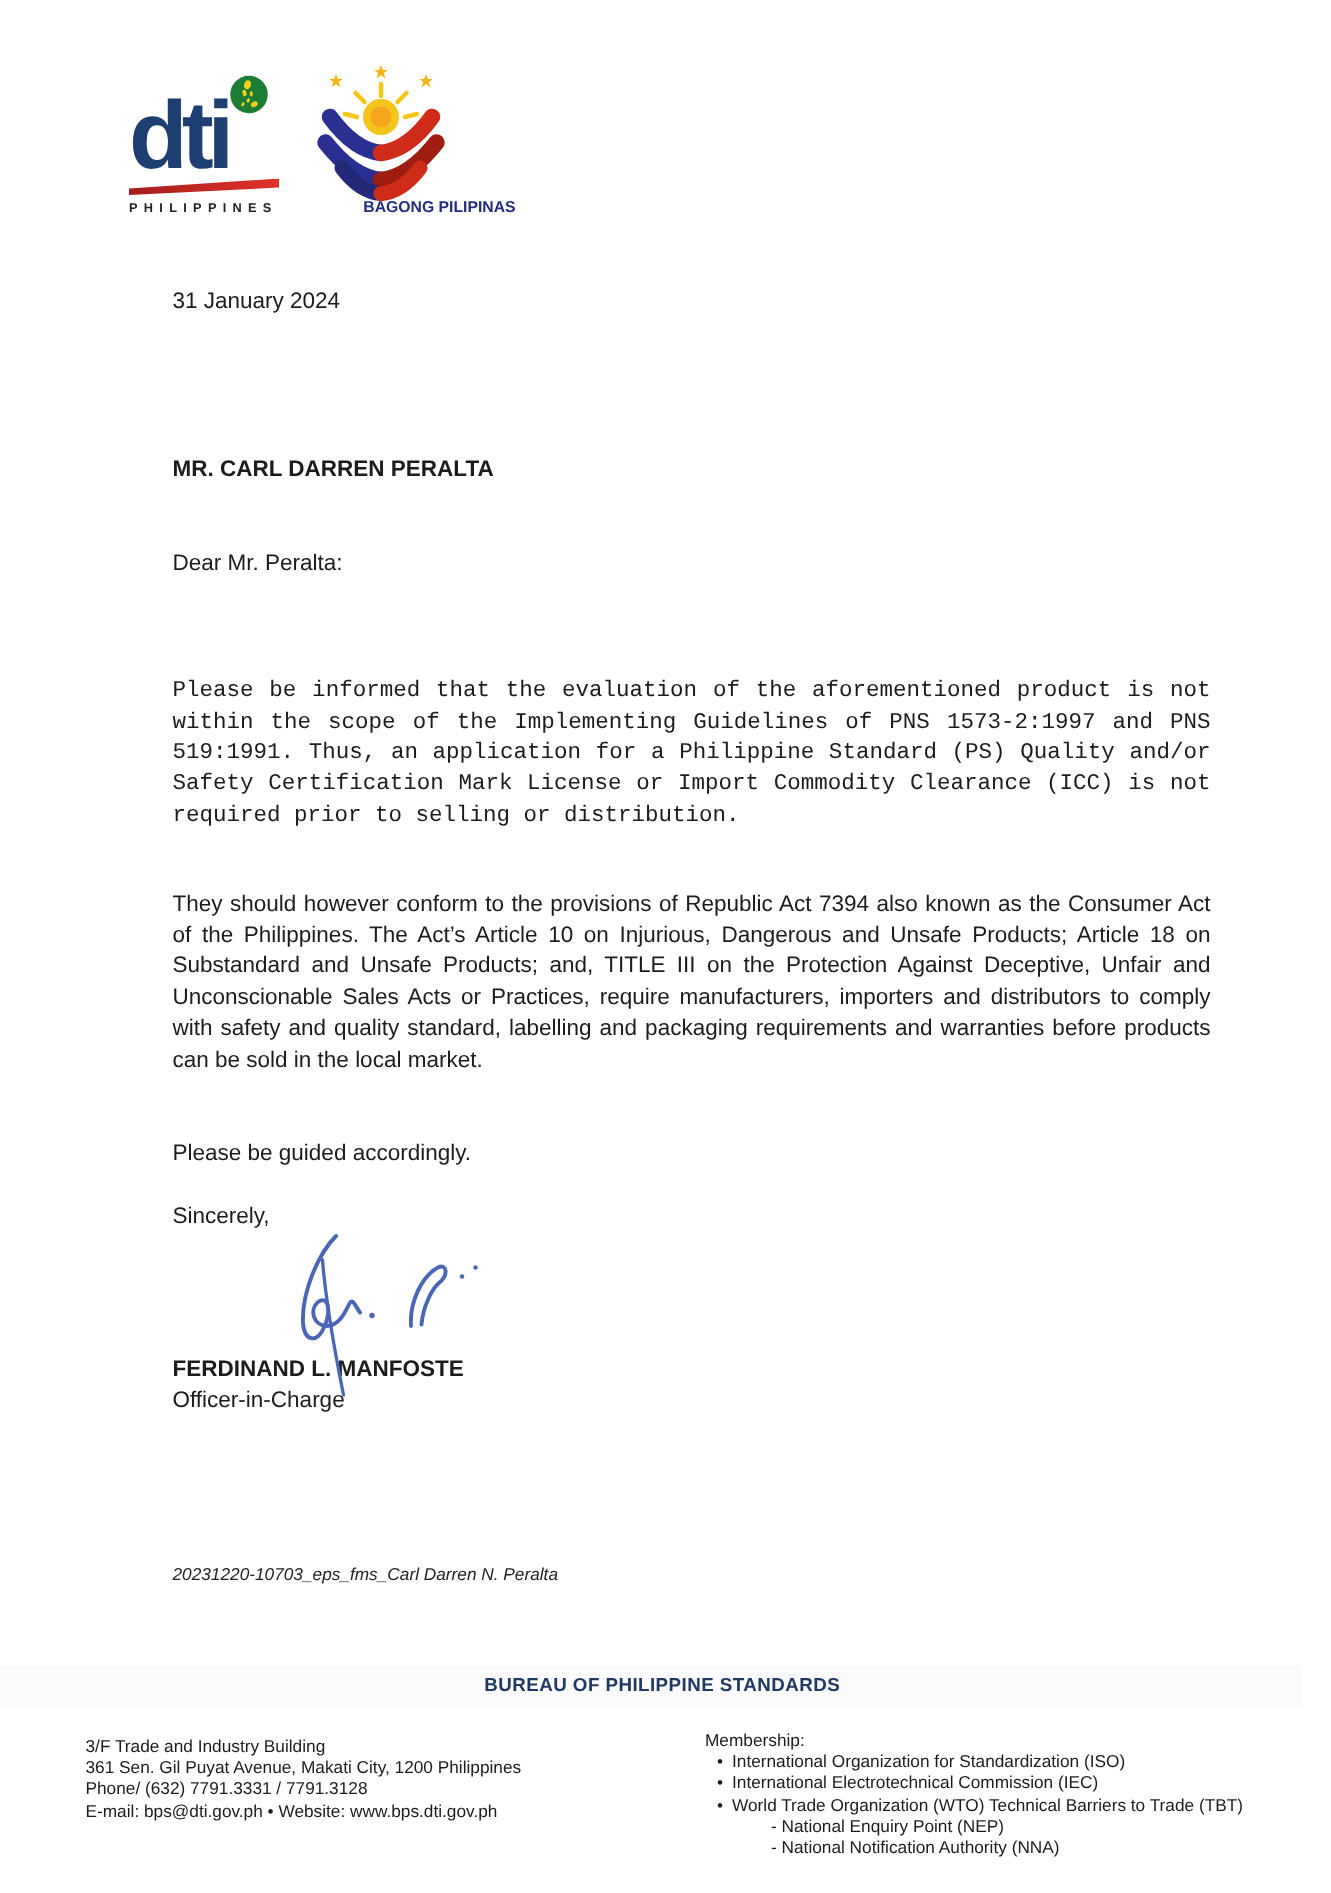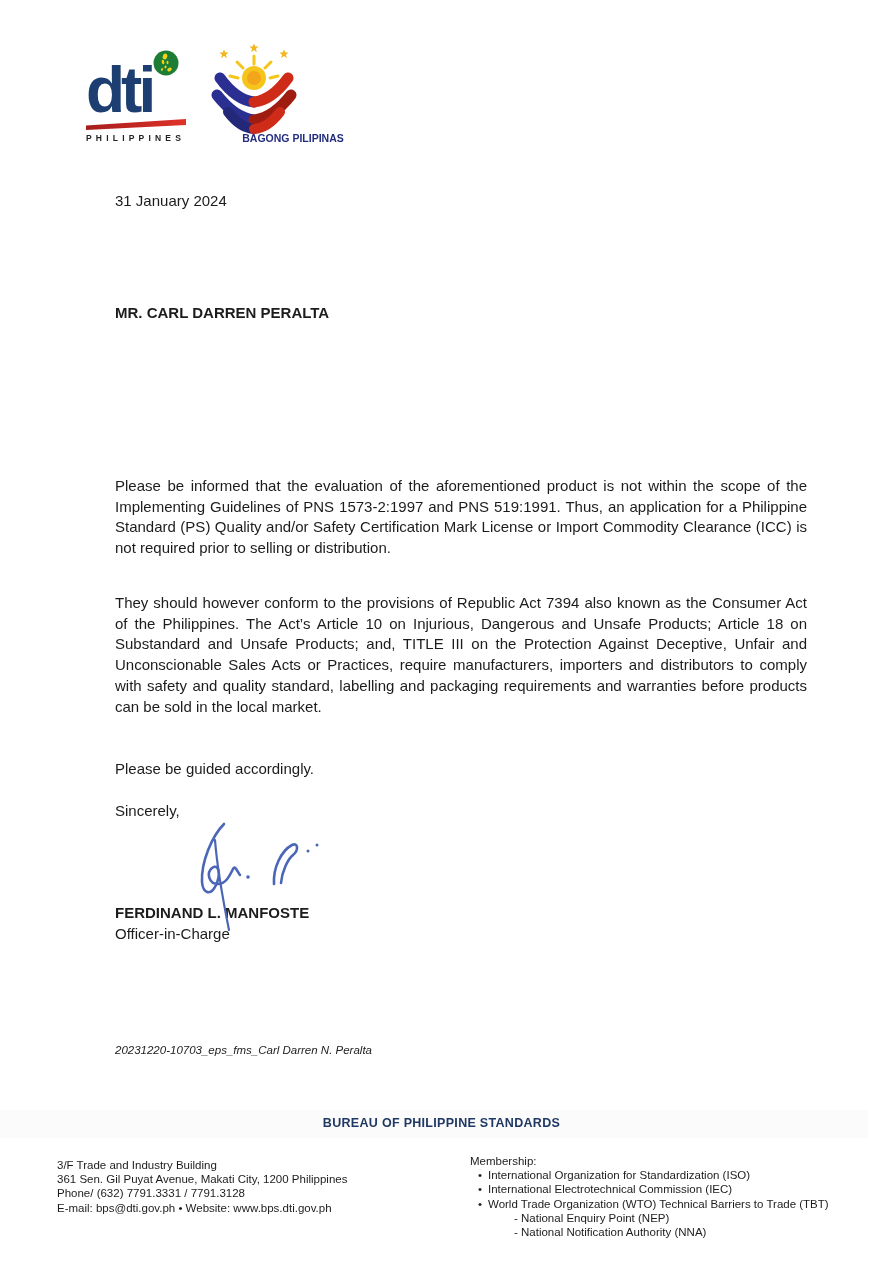--- a/index.html
+++ b/index.html
@@ -46,21 +46,21 @@
 
   
   .block { position: absolute; left: 115px; width: 692px; font-size: 15px; line-height: 20.7px; color: #1c1c1c; }
   .just { text-align: justify; }
   .b { font-weight: 700; }
 
   .date-line    { top: 191px; }
   .recipient    { top: 303px; }
   .salutation   { top: 366px; }
   .para1        { top: 407px; }
-  .para2        { top: 476px; }
+  .para2        { top: 451px; font-family: Liberation Mono, monospace; }
   .para3        { top: 593px; }
   .guided       { top: 759px; }
   .sincerely    { top: 801px; }
   .signer       { top: 903px; }
   .reference    { top: 1040px; font-size: 11.5px; font-style: italic; color: #222; }
 
   .email-link { color: #2a2aee; text-decoration: underline; cursor: pointer; }
 
   .signature-svg { position: absolute; left: 172px; top: 818px; z-index: 3; }
 
@@ -140,20 +140,21 @@
       <div class="bagong-text">BAGONG PILIPINAS</div>
     </div>
   </header>
 
   <div class="block date-line">31 January 2024</div>
 
   <div class="block recipient">
     <div class="b">MR. CARL DARREN PERALTA</div>
   </div>
 
+  <div class="block salutation">Dear Mr. Peralta:</div>
 
 
   <div class="block para2 just">Please be informed that the evaluation of the aforementioned product is not within the scope of the Implementing Guidelines of PNS 1573-2:1997 and PNS 519:1991. Thus, an application for a Philippine Standard (PS) Quality and/or Safety Certification Mark License or Import Commodity Clearance (ICC) is not required prior to selling or distribution.</div>
 
   <div class="block para3 just">They should however conform to the provisions of Republic Act 7394 also known as the Consumer Act of the Philippines. The Act’s Article 10 on Injurious, Dangerous and Unsafe Products; Article 18 on Substandard and Unsafe Products; and, TITLE III on the Protection Against Deceptive, Unfair and Unconscionable Sales Acts or Practices, require manufacturers, importers and distributors to comply with safety and quality standard, labelling and packaging requirements and warranties before products can be sold in the local market.</div>
 
   <div class="block guided">Please be guided accordingly.</div>
 
   <div class="block sincerely">Sincerely,</div>
 

